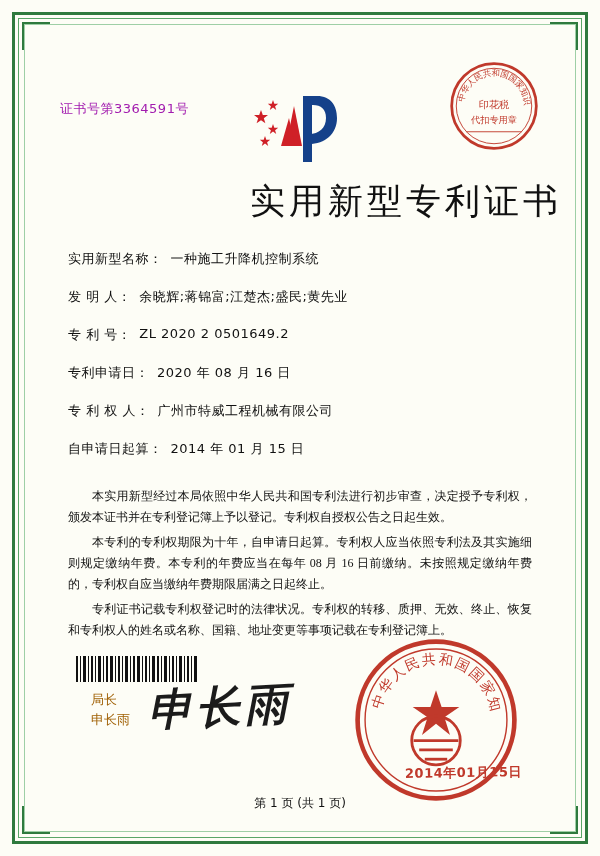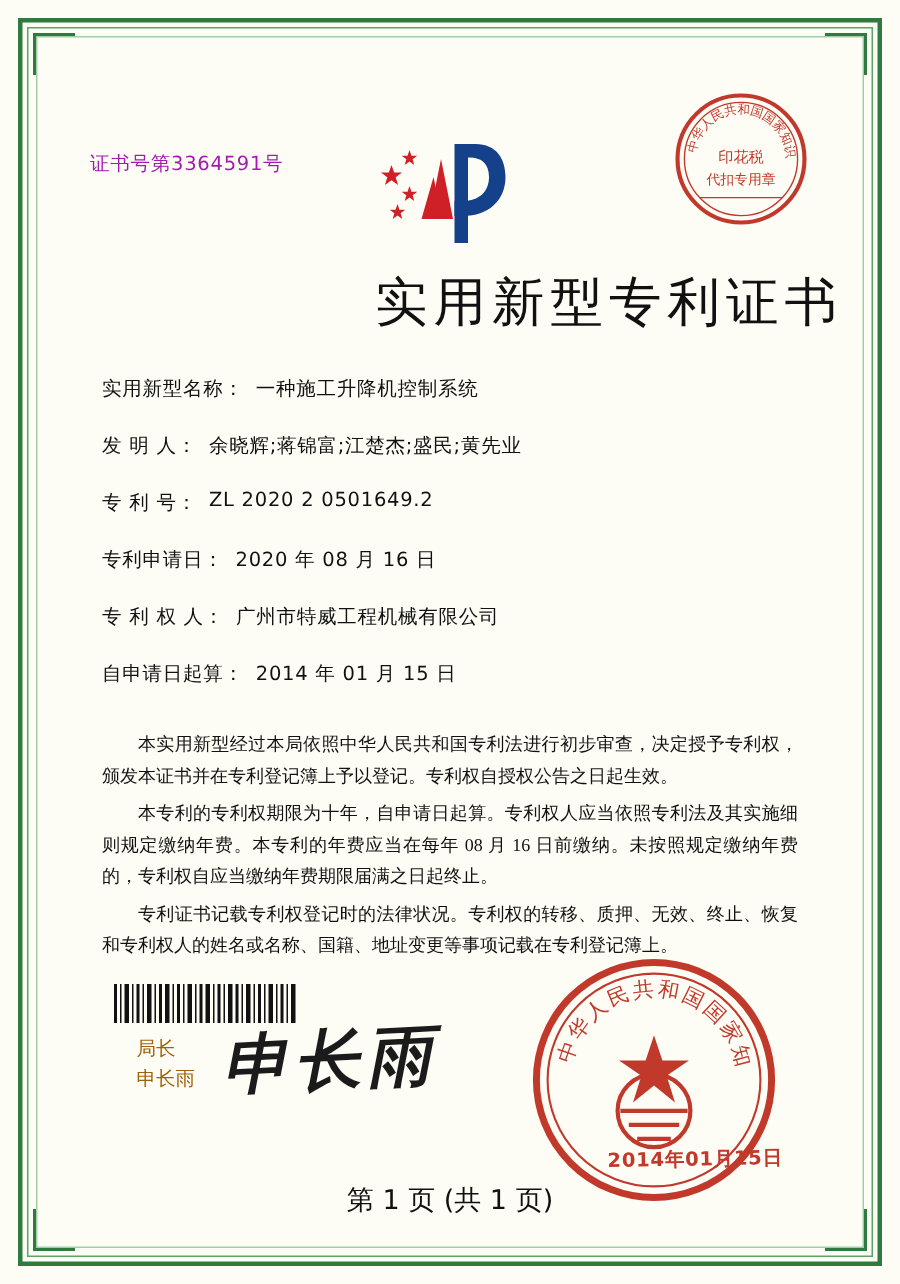--- a/index.html
+++ b/index.html
@@ -194,21 +194,21 @@
     letter-spacing: 0.5px;
     transform: rotate(-1deg);
   }
 
   .page-footer {
     position: absolute;
     left: 0;
     right: 0;
     bottom: 6px;
     text-align: center;
-    font-size: 18px;
+    font-size: 12px;
     color: #111;
   }
 </style>
 </head>
 <body>
 
 <div id="certificate">
 
   <div class="frame-outer"></div>
   <div class="frame-mid"></div>

